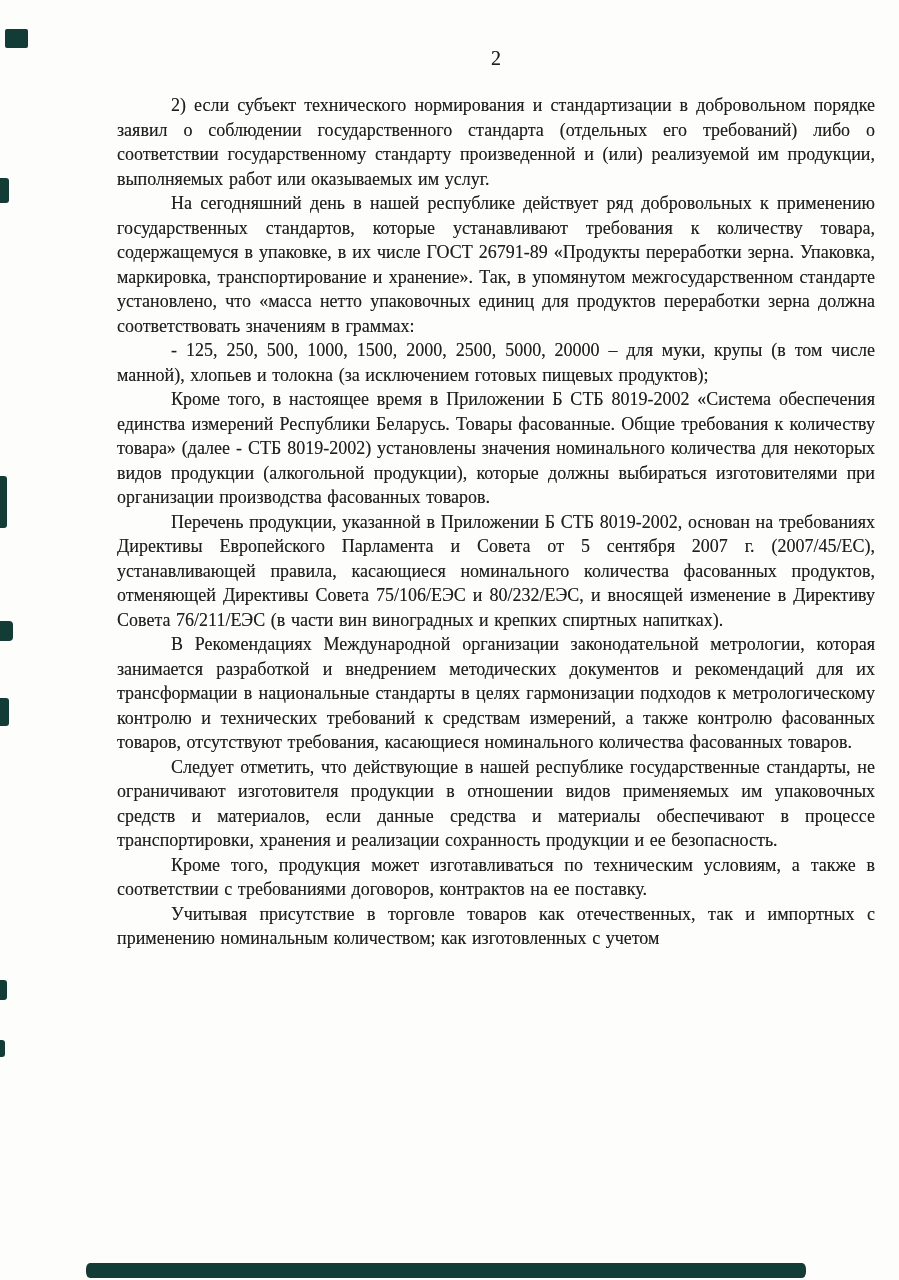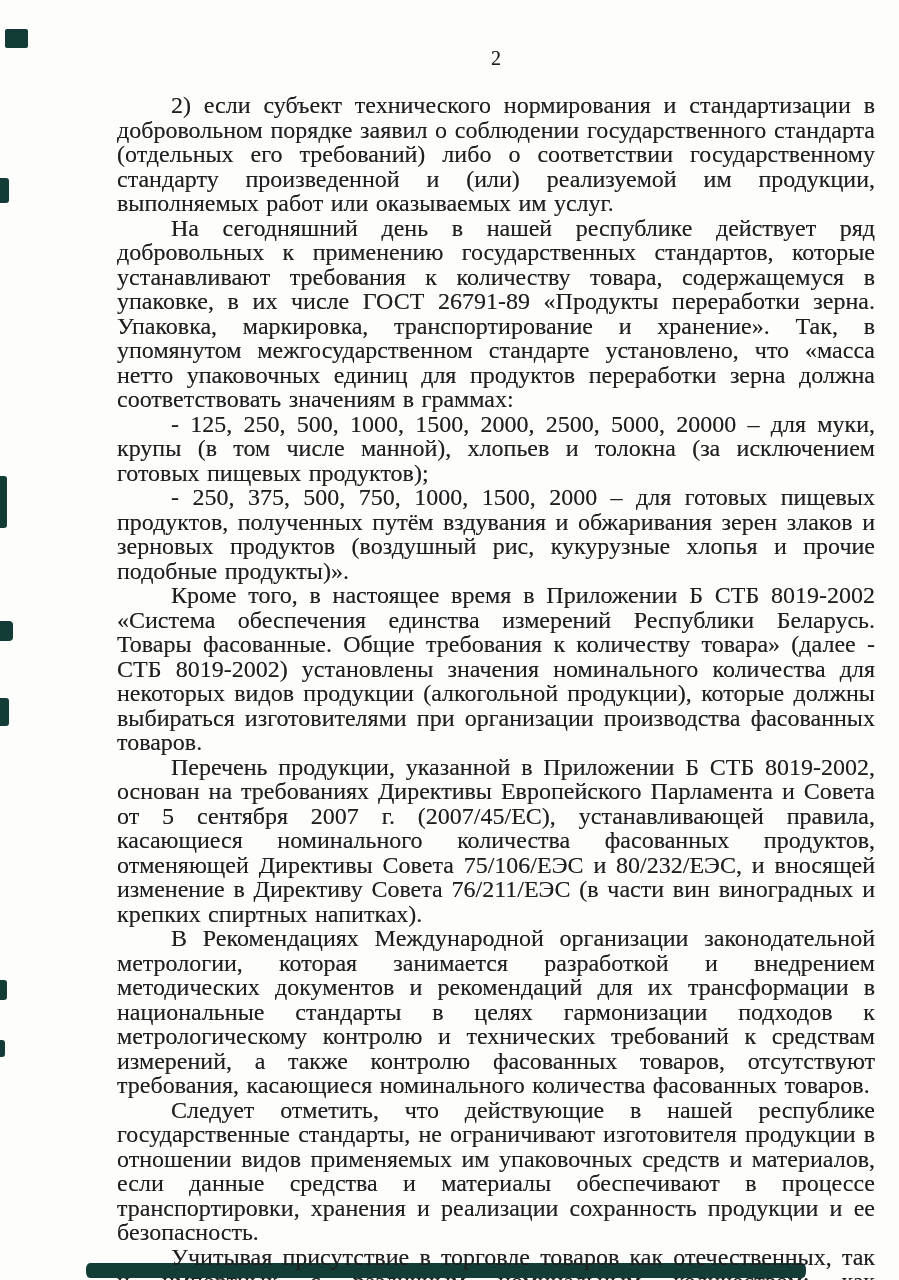--- a/index.html
+++ b/index.html
@@ -34,21 +34,21 @@
   }
   .page-number {
     text-align: center;
     font-size: 20px;
     line-height: 20px;
     margin: 0 0 25px 0;
     text-shadow: 0 0 0.6px rgba(25,25,25,0.55);
   }
   .para {
     margin: 0;
-    font-size: 24px;
+    font-size: 18px;
     line-height: 24.5px;
     text-align: justify;
     text-indent: 54px;
     hyphens: none;
     word-spacing: 0.06em;
     text-shadow: 0 0 0.6px rgba(25,25,25,0.5);
   }
   
   .artifact {
     position: absolute;
@@ -79,21 +79,21 @@
   <div class="artifact a6"></div>
   <div class="artifact a7"></div>
   <div class="artifact bottom-bar"></div>
 
   <div class="content">
     <div class="page-number">2</div>
 
     <p class="para">2) если субъект технического нормирования и стандартизации в добровольном порядке заявил о соблюдении государственного стандарта (отдельных его требований) либо о соответствии государственному стандарту произведенной и (или) реализуемой им продукции, выполняемых работ или оказываемых им услуг.</p>
     <p class="para">На сегодняшний день в нашей республике действует ряд добровольных к применению государственных стандартов, которые устанавливают требования к количеству товара, содержащемуся в упаковке, в их числе ГОСТ 26791-89 «Продукты переработки зерна. Упаковка, маркировка, транспортирование и хранение». Так, в упомянутом межгосударственном стандарте установлено, что «масса нетто упаковочных единиц для продуктов переработки зерна должна соответствовать значениям в граммах:</p>
     <p class="para">- 125, 250, 500, 1000, 1500, 2000, 2500, 5000, 20000 – для муки, крупы (в том числе манной), хлопьев и толокна (за исключением готовых пищевых продуктов);</p>
-    <p class="para">- 250, 375, 500, 750, 1000, 1500, 2000 – для готовых пищевых продуктов, полученных путём вздувания и обжаривания зерен злаков и зерновых продуктов (воздушный рис, кукурузные хлопья и прочие подобные продукты)».</p>
     <p class="para">Кроме того, в настоящее время в Приложении Б СТБ 8019-2002 «Система обеспечения единства измерений Республики Беларусь. Товары фасованные. Общие требования к количеству товара» (далее - СТБ 8019-2002) установлены значения номинального количества для некоторых видов продукции (алкогольной продукции), которые должны выбираться изготовителями при организации производства фасованных товаров.</p>
     <p class="para">Перечень продукции, указанной в Приложении Б СТБ 8019-2002, основан на требованиях Директивы Европейского Парламента и Совета от 5 сентября 2007 г. (2007/45/ЕС), устанавливающей правила, касающиеся номинального количества фасованных продуктов, отменяющей Директивы Совета 75/106/ЕЭС и 80/232/ЕЭС, и вносящей изменение в Директиву Совета 76/211/ЕЭС (в части вин виноградных и крепких спиртных напитках).</p>
     <p class="para">В Рекомендациях Международной организации законодательной метрологии, которая занимается разработкой и внедрением методических документов и рекомендаций для их трансформации в национальные стандарты в целях гармонизации подходов к метрологическому контролю и технических требований к средствам измерений, а также контролю фасованных товаров, отсутствуют требования, касающиеся номинального количества фасованных товаров.</p>
     <p class="para">Следует отметить, что действующие в нашей республике государственные стандарты, не ограничивают изготовителя продукции в отношении видов применяемых им упаковочных средств и материалов, если данные средства и материалы обеспечивают в процессе транспортировки, хранения и реализации сохранность продукции и ее безопасность.</p>
-    <p class="para">Учитывая присутствие в торговле товаров как отечественных, так и импортных с различным номинальным количеством; как изготовленных с учетом</p>
+    <p class="para">Кроме того, продукция может изготавливаться по техническим условиям, а также в соответствии с требованиями договоров, контрактов на ее поставку.</p>
+    <p class="para">Учитывая присутствие в торговле товаров как отечественных, так и импортных с применению номинальным количеством; как изготовленных с учетом</p>
   </div>
 
 </div>
 
 </body></html>

